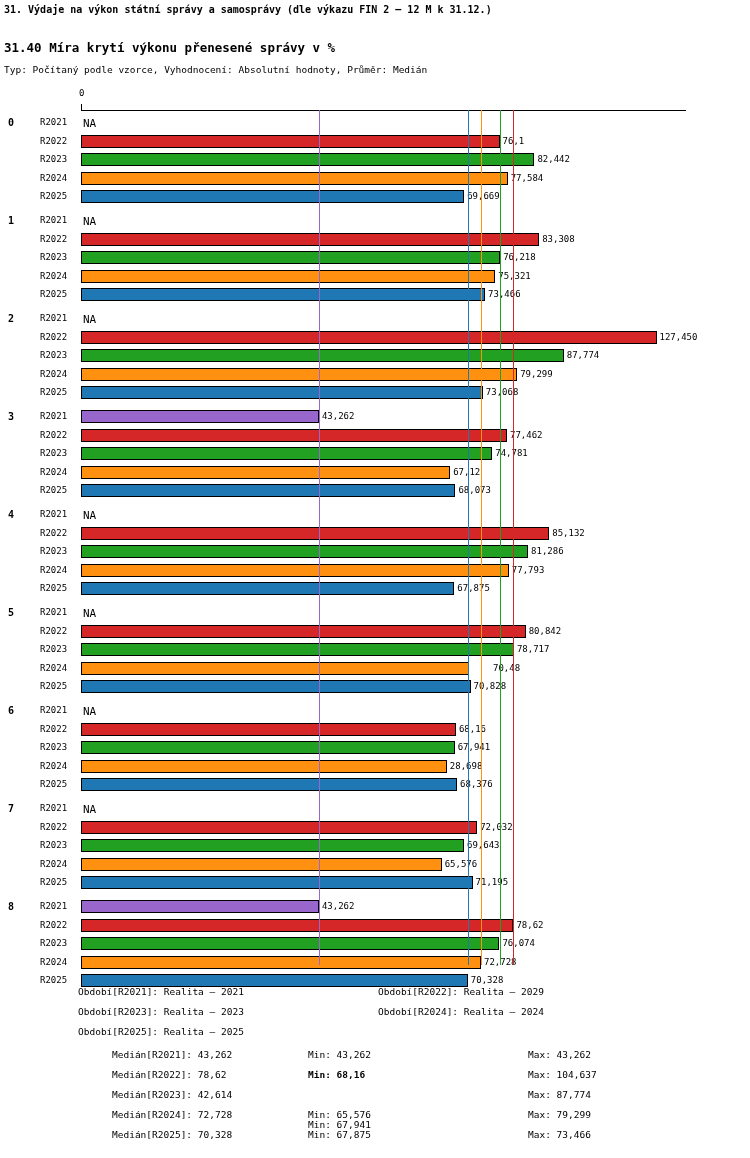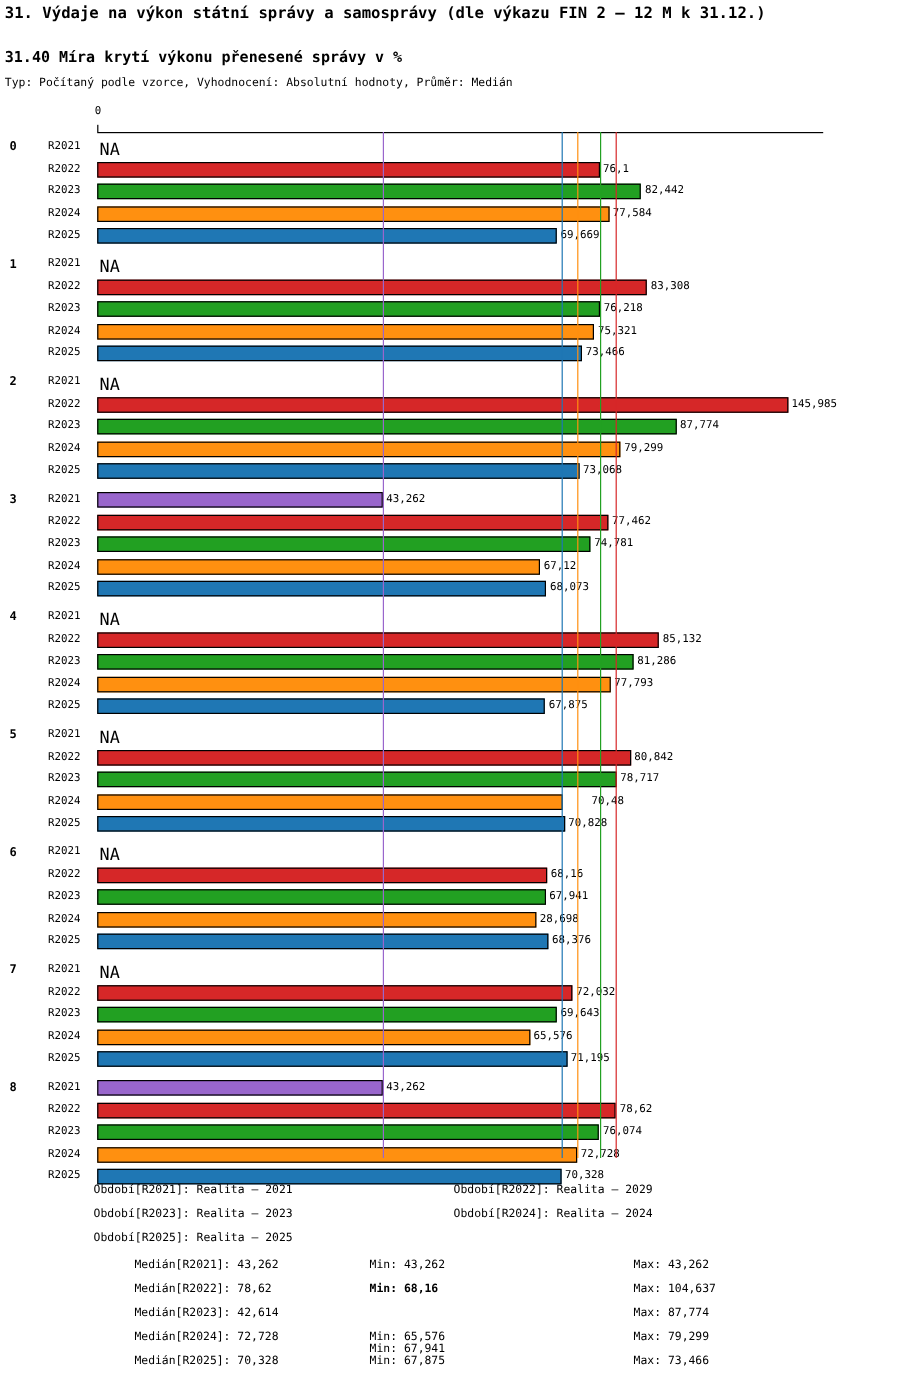--- a/index.html
+++ b/index.html
@@ -12,21 +12,21 @@
     background: #ffffff;
     font-family: "DejaVu Sans Mono", monospace;
     color: #000000;
     position: relative;
     overflow: hidden;
   }
   .title-main {
     position: absolute;
     left: 4px;
     top: 4px;
-    font-size: 13px;
+    font-size: 10px;
     font-weight: bold;
     white-space: nowrap;
   }
   .title-sub {
     position: absolute;
     left: 4px;
     top: 40px;
     font-size: 12.5px;
     font-weight: bold;
     white-space: nowrap;
@@ -94,21 +94,21 @@
     border: 1px solid #000000;
     box-sizing: border-box;
   }
   .bar-value {
     position: absolute;
     font-size: 9px;
     white-space: nowrap;
   }
   .na-label {
     position: absolute;
-    font-size: 14px;
+    font-size: 11px;
     left: 83px;
   }
   #legend {
     position: absolute;
     left: 0;
     top: 986px;
     width: 750px;
     font-size: 9.5px;
   }
   .legend-line {
@@ -160,21 +160,21 @@
     <div class="bar" style="left: 81px; top: 181.8px; width: 414.265px; background: rgb(255, 144, 16);"></div>
     <div class="bar-value" style="left: 498.265px; top: 182.8px;">75,321</div>
     <div class="row-label" style="top: 201.4px;">R2025</div>
     <div class="bar" style="left: 81px; top: 200.4px; width: 404.063px; background: rgb(31, 119, 180);"></div>
     <div class="bar-value" style="left: 488.063px; top: 201.4px;">73,466</div>
     <div class="group-label" style="top: 225px;">2</div>
     <div class="row-label" style="top: 225px;">R2021</div>
     <div class="na-label" style="top: 225px;">NA</div>
     <div class="row-label" style="top: 243.6px;">R2022</div>
     <div class="bar" style="left: 81px; top: 242.6px; width: 575.503px; background: rgb(214, 39, 40);"></div>
-    <div class="bar-value" style="left: 659.503px; top: 243.6px;">145,985</div>
+    <div class="bar-value" style="left: 659.503px; top: 243.6px;">127,450</div>
     <div class="row-label" style="top: 262.2px;">R2023</div>
     <div class="bar" style="left: 81px; top: 261.2px; width: 482.757px; background: rgb(34, 160, 34);"></div>
     <div class="bar-value" style="left: 566.757px; top: 262.2px;">87,774</div>
     <div class="row-label" style="top: 280.8px;">R2024</div>
     <div class="bar" style="left: 81px; top: 279.8px; width: 436.144px; background: rgb(255, 144, 16);"></div>
     <div class="bar-value" style="left: 520.144px; top: 280.8px;">79,299</div>
     <div class="row-label" style="top: 299.4px;">R2025</div>
     <div class="bar" style="left: 81px; top: 298.4px; width: 401.874px; background: rgb(31, 119, 180);"></div>
     <div class="bar-value" style="left: 485.874px; top: 299.4px;">73,068</div>
     <div class="group-label" style="top: 323px;">3</div>

